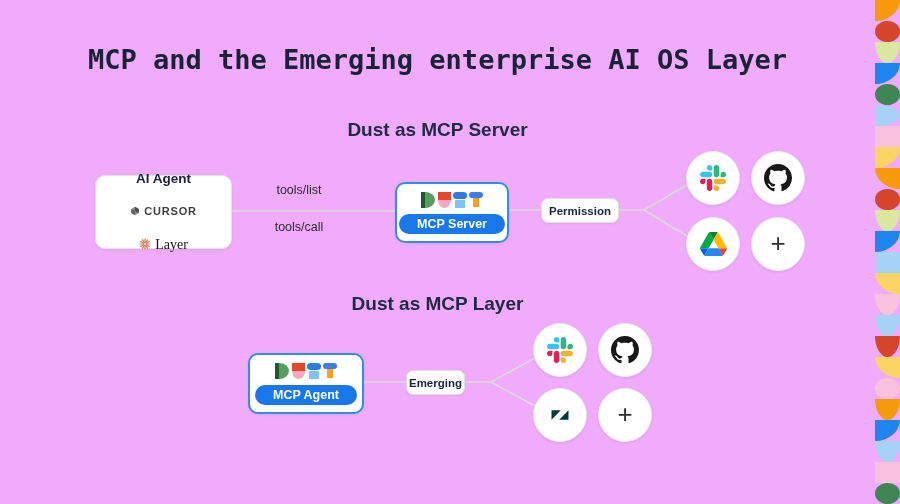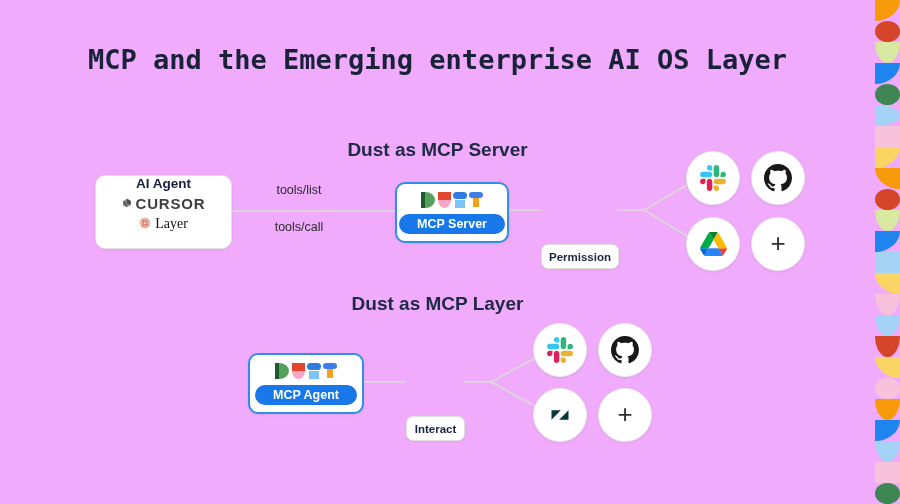--- a/index.html
+++ b/index.html
@@ -6,47 +6,47 @@
   .canvas{position:relative;width:900px;height:504px;background:#f0abfc;overflow:hidden;
           font-family:"Liberation Sans",sans-serif;}
   .lines-svg{position:absolute;left:0;top:0;}
 
   .page-title{position:absolute;left:0;top:44px;width:875px;text-align:center;
     font-family:"DejaVu Sans Mono",monospace;font-weight:700;font-size:27px;
     color:#1A2238;letter-spacing:0px;}
 
   .section-heading{position:absolute;width:875px;text-align:center;
     font-size:19px;font-weight:600;color:#202A44;}
-  .heading-server{top:119px;margin-top:20px;}
+  .heading-server{top:119px;}
   .heading-client{top:293px;}
 
   .node-box{position:absolute;background:#fff;border:1px solid #E3E3DF;border-radius:10px;
     box-shadow:0 1px 3px rgba(0,0,0,.06);}
   .agent-box{left:95px;top:175px;width:135px;height:72px;display:flex;flex-direction:column;
-    align-items:center;gap:3px;}
+    align-items:center;justify-content:center;gap:16px;}
   .agent-title{font-size:13.5px;font-weight:700;color:#16213E;}
   .agent-row{display:flex;align-items:center;gap:4px;}
-  .cursor-label{font-size:15px;font-weight:700;letter-spacing:.8px;color:#3F3F3F;}
+  .cursor-label{font-size:11px;font-weight:700;letter-spacing:.8px;color:#3F3F3F;}
   .claude-label{font-family:"Liberation Serif",serif;font-size:14px;color:#141414;}
 
   .edge-label{position:absolute;width:120px;text-align:center;font-size:12.5px;color:#2B2B2B;}
   .edge-top{left:239px;top:183px;}
   .edge-bottom{left:239px;top:220px;}
 
   .dust-box{position:absolute;background:#fff;border:2px solid #2E8FE9;border-radius:10px;
     box-shadow:0 1px 3px rgba(0,0,0,.06);display:flex;flex-direction:column;
     align-items:center;justify-content:center;gap:6px;}
   .dust-box-server{left:395px;top:182px;width:110px;height:57px;}
   .dust-box-client{left:248px;top:353px;width:112px;height:57px;}
   .mcp-pill{background:#1877E9;color:#fff;font-size:12.5px;font-weight:700;
     padding:3px 18px;border-radius:999px;white-space:nowrap;}
 
   .gate-box{position:absolute;background:#fff;border:1px solid #E0E0DC;border-radius:7px;
     box-shadow:0 1px 2px rgba(0,0,0,.05);display:flex;align-items:center;justify-content:center;
-    font-size:11.5px;font-weight:700;color:#1B2340;margin-top:46px;}
+    font-size:11.5px;font-weight:700;color:#1B2340;}
   .gate-permission{left:541px;top:198px;width:76px;height:23px;}
   .gate-interact{left:406px;top:370px;width:57px;height:23px;}
 
   .service-circle{position:absolute;width:52px;height:52px;border-radius:50%;background:#fff;
     border:1px solid #EDEDEB;box-shadow:0 1px 3px rgba(0,0,0,.07);
     display:flex;align-items:center;justify-content:center;}
   .service-circle svg{display:block;}
   .plus-glyph{font-size:26px;font-weight:400;color:#2F2F2F;line-height:1;margin-top:-2px;}
 
   
@@ -183,21 +183,21 @@
         <i class="dl-u-top"></i>
         <i class="dl-u-bot"></i>
       <i class="dl-s-top"></i>
         <i class="dl-s-bot"></i>
         <i class="dl-t-bar"></i>
         <i class="dl-t-stem"></i>
     </div>
     <div class="mcp-pill">MCP Agent</div>
   </div>
 
-  <div class="gate-box gate-interact">Interact</div>
+  <div class="gate-box gate-interact">Emerging</div>
 
   <div class="service-circle" style="left:533px;top:323px">
       <svg width="26" height="26" viewBox="0 0 122.8 122.8">
         <path fill="#E01E5A" d="M25.8 77.6c0 7.1-5.8 12.9-12.9 12.9S0 84.7 0 77.6s5.8-12.9 12.9-12.9h12.9v12.9zM32.3 77.6c0-7.1 5.8-12.9 12.9-12.9s12.9 5.8 12.9 12.9v32.3c0 7.1-5.8 12.9-12.9 12.9s-12.9-5.8-12.9-12.9V77.6z"></path>
         <path fill="#36C5F0" d="M45.2 25.8c-7.1 0-12.9-5.8-12.9-12.9S38.1 0 45.2 0s12.9 5.8 12.9 12.9v12.9H45.2zM45.2 32.3c7.1 0 12.9 5.8 12.9 12.9s-5.8 12.9-12.9 12.9H12.9C5.8 58.1 0 52.3 0 45.2s5.8-12.9 12.9-12.9h32.3z"></path>
         <path fill="#2EB67D" d="M97 45.2c0-7.1 5.8-12.9 12.9-12.9s12.9 5.8 12.9 12.9-5.8 12.9-12.9 12.9H97V45.2zM90.5 45.2c0 7.1-5.8 12.9-12.9 12.9s-12.9-5.8-12.9-12.9V12.9C64.7 5.8 70.5 0 77.6 0s12.9 5.8 12.9 12.9v32.3z"></path>
         <path fill="#ECB22E" d="M77.6 97c7.1 0 12.9 5.8 12.9 12.9s-5.8 12.9-12.9 12.9-12.9-5.8-12.9-12.9V97h12.9zM77.6 90.5c-7.1 0-12.9-5.8-12.9-12.9s5.8-12.9 12.9-12.9h32.3c7.1 0 12.9 5.8 12.9 12.9s-5.8 12.9-12.9 12.9H77.6z"></path>
       </svg>
     </div>
   <div class="service-circle" style="left:598px;top:323px">

